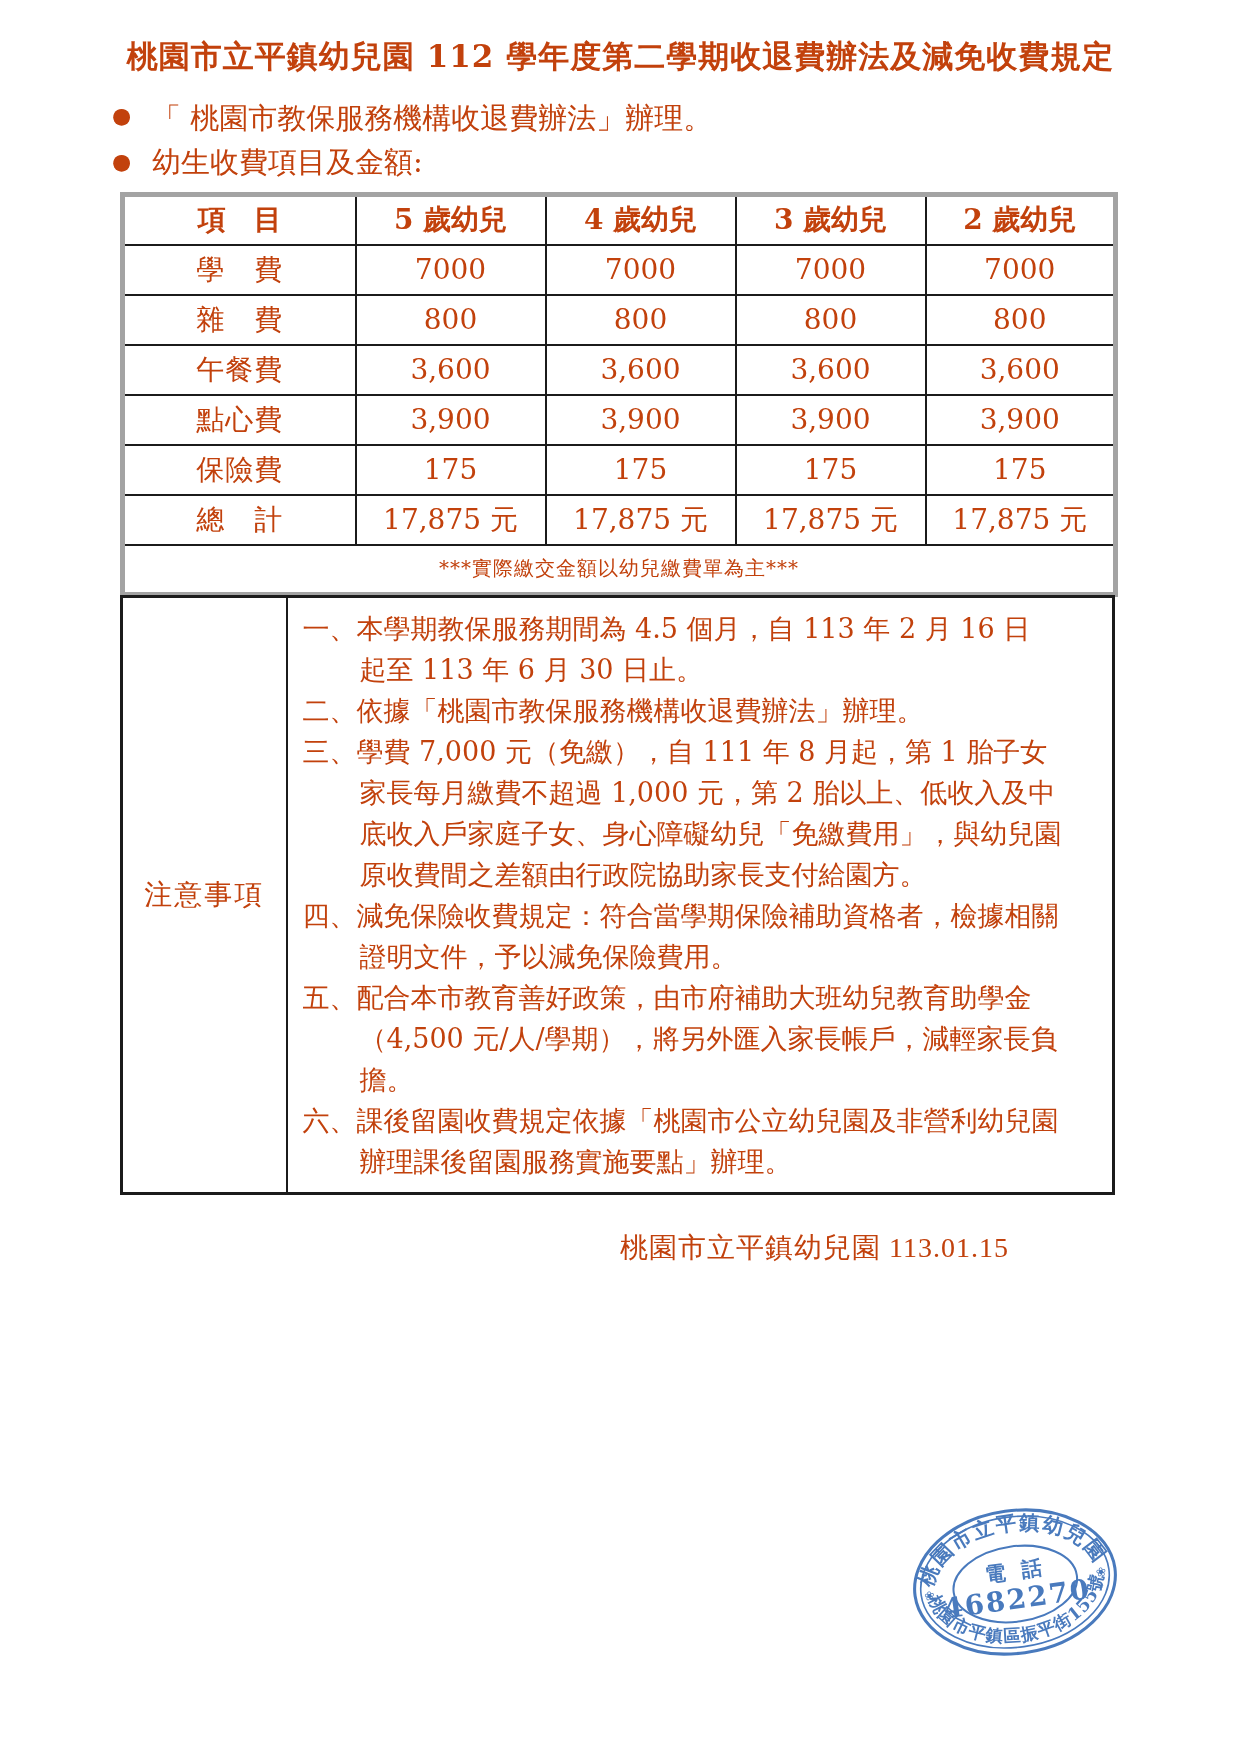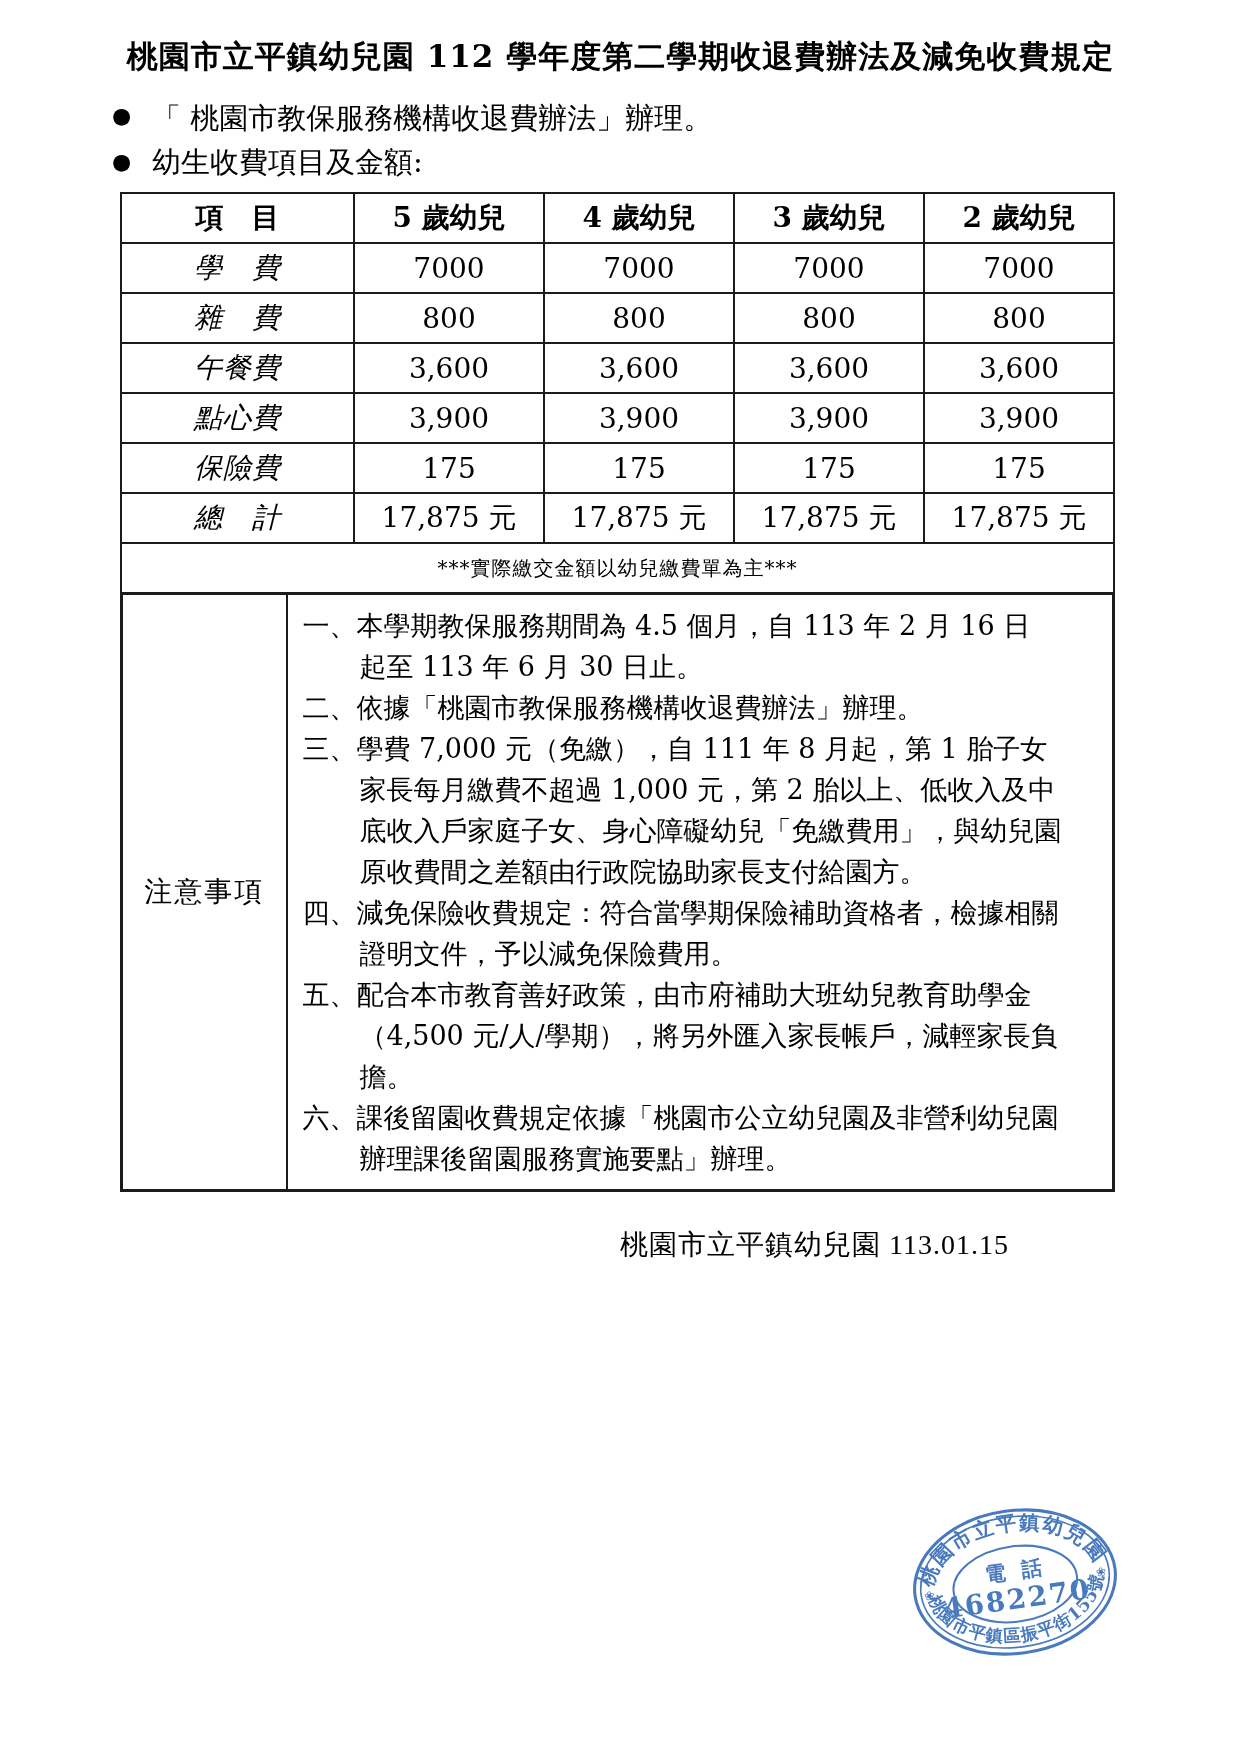--- a/index.html
+++ b/index.html
@@ -2,21 +2,21 @@
 <html><head>
 <meta charset="utf-8">
 <style>
   * { margin:0; padding:0; box-sizing:border-box; }
   html,body { background:#ffffff; }
   .page {
     position:relative;
     width:1241px; height:1755px;
     background:#ffffff;
     font-family:"DejaVu Serif","Liberation Serif",serif;
-    color:#000000;
+    color:#c2410c;
     padding-top:36px;
     overflow:hidden;
   }
   .title {
     font-size:31px; font-weight:bold; text-align:center;
     margin:0 60px 18px 60px; letter-spacing:1px;
   }
   .bullet-row { display:flex; margin-left:112px; margin-right:90px; }
   .bullet-glyph {
     width:40px; font-size:22px; line-height:40px; flex:0 0 40px;
@@ -28,23 +28,23 @@
 
   table.fee-table {
     margin-left:120px; width:995px;
     border-collapse:collapse; table-layout:fixed;
     font-size:28px;
   }
   table.fee-table td, table.fee-table th {
     border:2px solid #1b1b1b; text-align:center;
     height:50px; padding:0 2px;
   }
-  table.fee-table { border:1px solid #a3a3a3;padding-left:28px; }
+  table.fee-table { border:5px solid #a3a3a3;padding-left:28px; }
   table.fee-table th { font-weight:bold; }
-  td.label-cell { letter-spacing:1px;font-style:italic; }
+  td.label-cell { letter-spacing:1px; }
   tr.footnote-row td { font-size:20px; letter-spacing:1px; }
 
   table.notes-table {
     margin-left:120px; margin-top:-2px; width:995px;
     border-collapse:collapse; table-layout:fixed;
     border:3px solid #1b1b1b;
     font-size:27px;
   }
   table.notes-table td { border:2px solid #1b1b1b; vertical-align:middle; }
   td.notes-label {

